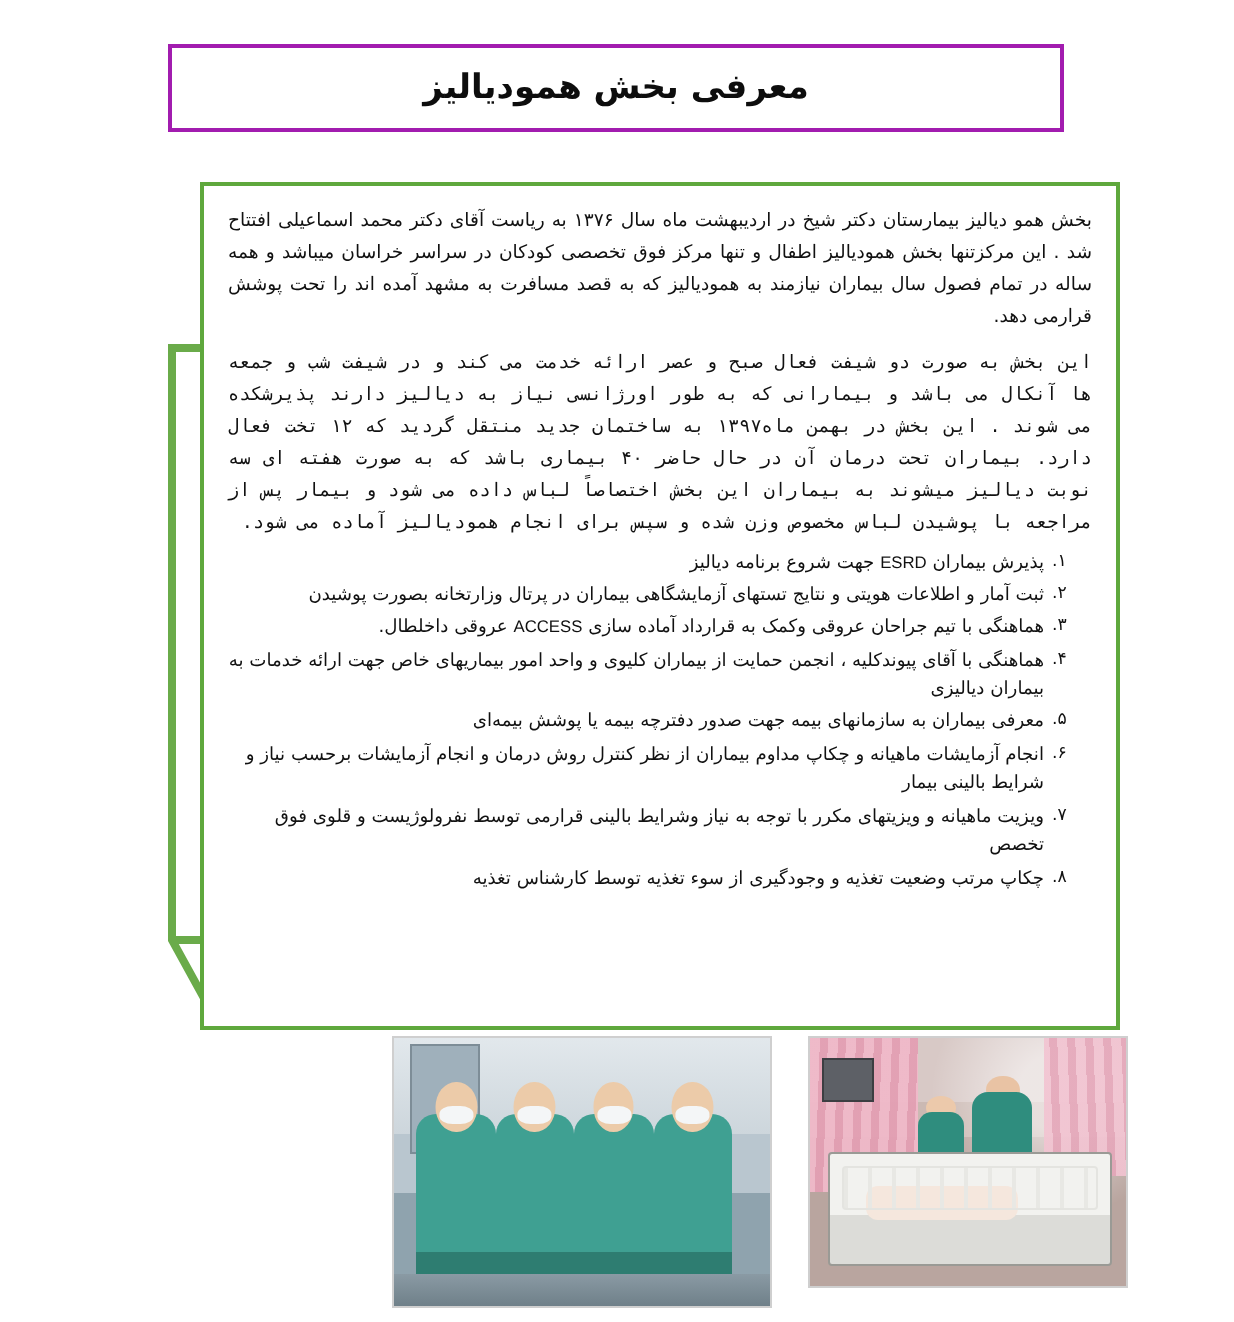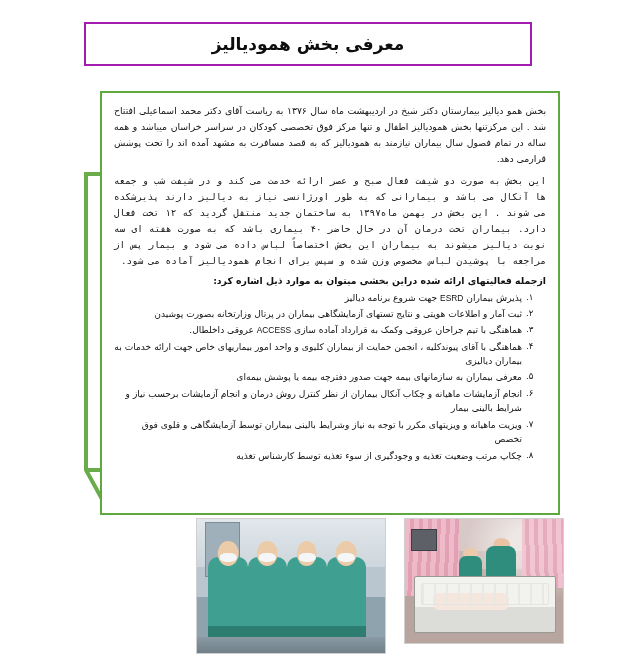--- a/index.html
+++ b/index.html
@@ -248,30 +248,29 @@
 
   <svg class="bracket" viewBox="0 0 40 370" aria-hidden="true">
     <polyline points="38,4 8,4 8,300 30,340" fill="none" stroke="#6aab4a" stroke-width="4"></polyline>
     <polyline points="38,300 8,300" fill="none" stroke="#6aab4a" stroke-width="4"></polyline>
   </svg>
 
   <div class="body-box">
     <p class="para">بخش همو دیالیز بیمارستان دکتر شیخ در اردیبهشت ماه سال ۱۳۷۶ به ریاست آقای دکتر محمد اسماعیلی افتتاح شد . این مرکزتنها بخش همودیالیز اطفال و تنها مرکز فوق تخصصی کودکان در سراسر خراسان میباشد و همه ساله در تمام فصول سال بیماران نیازمند به همودیالیز که به قصد مسافرت به مشهد آمده اند را تحت پوشش قرارمی دهد.</p>
     <p class="para tight">این بخش به صورت دو شیفت فعال صبح و عصر ارائه خدمت می کند و در شیفت شب و جمعه ها آنکال می باشد و بیمارانی که به طور اورژانسی نیاز به دیالیز دارند پذیرشکده می شوند . این بخش در بهمن ماه۱۳۹۷ به ساختمان جدید منتقل گردید که ۱۲ تخت فعال دارد. بیماران تحت درمان آن در حال حاضر ۴۰ بیماری باشد که به صورت هفته ای سه نوبت دیالیز میشوند به بیماران این بخش اختصاصاً لباس داده می شود و بیمار پس از مراجعه با پوشیدن لباس مخصوص وزن شده و سپس برای انجام همودیالیز آماده می شود.</p>
 
-    <div class="lead-line">ازجمله فعالیتهای ارائه شده دراین بخشی میتوان به موارد ذیل اشاره کرد:</div>
 
     <ol class="items">
       <li>پذیرش بیماران <span class="en">ESRD</span> جهت شروع برنامه دیالیز</li>
       <li>ثبت آمار و اطلاعات هویتی و نتایج تستهای آزمایشگاهی بیماران در پرتال وزارتخانه بصورت پوشیدن</li>
       <li>هماهنگی با تیم جراحان عروقی وکمک به قرارداد آماده سازی <span class="en">ACCESS</span> عروقی داخلطال.</li>
       <li>هماهنگی با آقای پیوندکلیه ، انجمن حمایت از بیماران کلیوی و واحد امور بیماریهای خاص جهت ارائه خدمات به بیماران دیالیزی</li>
       <li>معرفی بیماران به سازمانهای بیمه جهت صدور دفترچه بیمه یا پوشش بیمه‌ای</li>
-      <li>انجام آزمایشات ماهیانه و چکاب آنکال بیماران از نظر کنترل روش درمان و انجام آزمایشات برحسب نیاز و شرایط بالینی بیمار</li>
-      <li>ویزیت ماهیانه و ویزیتهای مکرر با توجه به نیاز وشرایط بالینی بیماران توسط آزمایشگاهی و قلوی فوق تخصص</li>
+      <li>انجام آزمایشات ماهیانه و چکاپ مداوم بیماران از نظر کنترل روش درمان و انجام آزمایشات برحسب نیاز و شرایط بالینی بیمار</li>
+      <li>ویزیت ماهیانه و ویزیتهای مکرر با توجه به نیاز وشرایط بالینی قرارمی توسط نفرولوژیست و قلوی فوق تخصص</li>
       <li>چکاپ مرتب وضعیت تغذیه و وجودگیری از سوء تغذیه توسط کارشناس تغذیه</li>
     </ol>
   </div>
 
   <div class="photos">
     <div class="photo left-photo">
       <div class="p1">
         <div class="curtain"></div>
         <div class="curtain2"></div>
         <div class="mon"></div>

